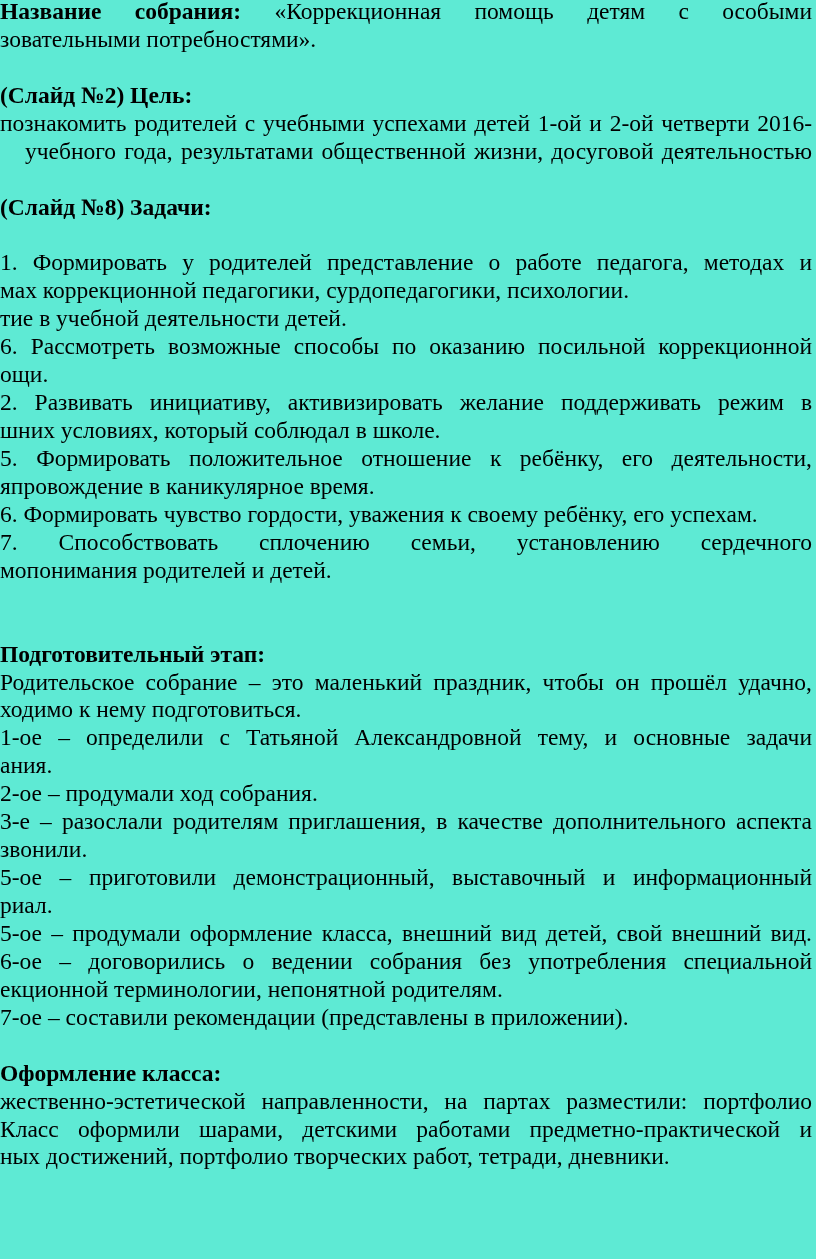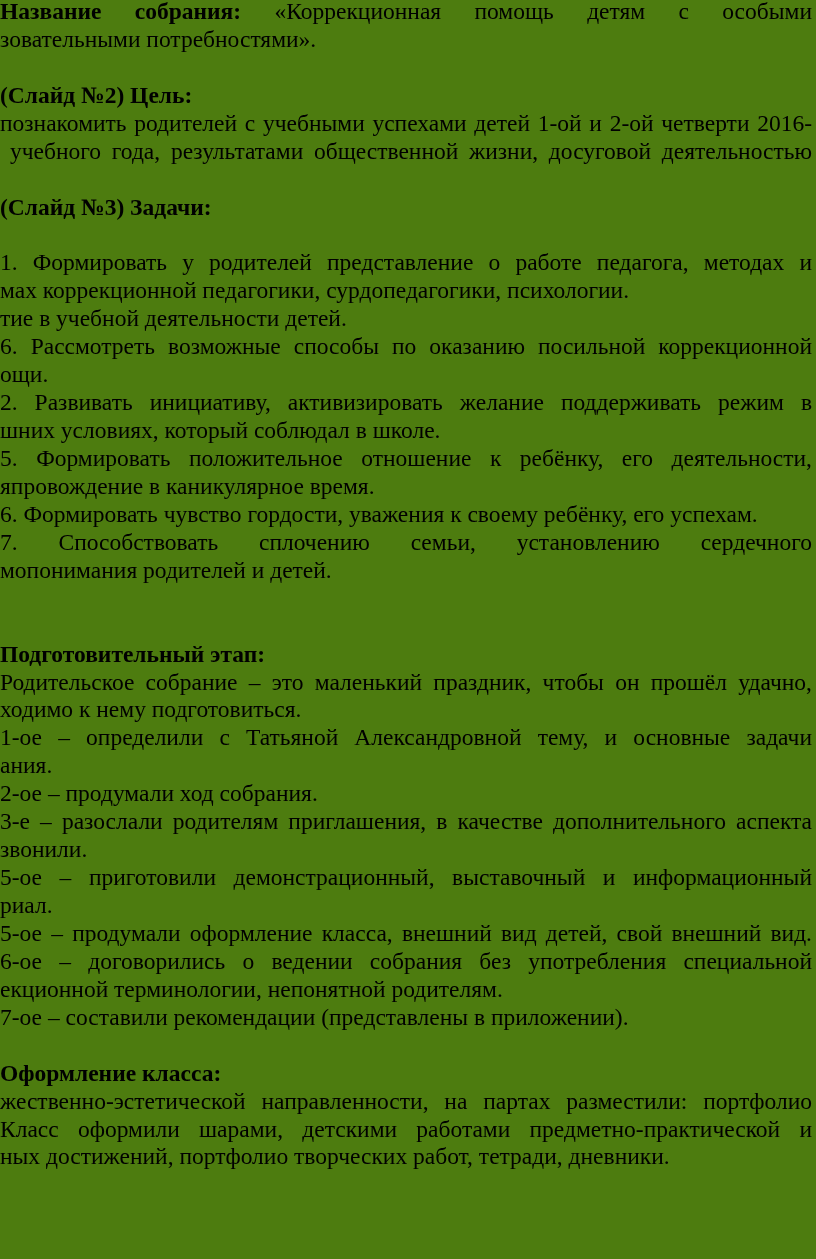--- a/index.html
+++ b/index.html
@@ -33,40 +33,40 @@
   .line.fit {
     text-align: justify;
     text-align-last: justify;
   }
   
   .line.natural {
     text-align: center;
     text-align-last: left;
   }
   .line.pad {
-    padding-left: 10px;
+    padding-left: 25px;
   }
   .line b {
     font-weight: bold;
   }
   .line.blank {  }
 </style>
 </head>
 <body>
 
-<div class="page" style="background: #4d7c0f; color: rgb(0, 0, 0); text-decoration: underline;">
+<div class="page" style="background: #5eead4; color: rgb(0, 0, 0); text-decoration: underline;">
   <div class="doc" id="doc">
       <div class="line fit"><b>Название собрания:</b> «Коррекционная помощь детям с особыми</div>
       <div class="line natural">зовательными потребностями».</div>
       <div class="line blank natural"></div>
       <div class="line natural"><b>(Слайд №2) Цель:</b></div>
       <div class="line fit">познакомить родителей с учебными успехами детей 1-ой и 2-ой четверти 2016-</div>
       <div class="line fit pad">учебного года, результатами общественной жизни, досуговой деятельностью</div>
       <div class="line blank natural"></div>
-      <div class="line natural"><b>(Слайд №3) Задачи:</b></div>
+      <div class="line natural"><b>(Слайд №8) Задачи:</b></div>
       <div class="line blank natural"></div>
       <div class="line fit">1. Формировать у родителей представление о работе педагога, методах и</div>
       <div class="line natural">мах коррекционной педагогики, сурдопедагогики, психологии.</div>
       <div class="line natural">тие в учебной деятельности детей.</div>
       <div class="line fit">6. Рассмотреть возможные способы по оказанию посильной коррекционной</div>
       <div class="line natural">ощи.</div>
       <div class="line fit">2. Развивать инициативу, активизировать желание поддерживать режим в</div>
       <div class="line natural">шних условиях, который соблюдал в школе.</div>
       <div class="line fit">5. Формировать положительное отношение к ребёнку, его деятельности,</div>
       <div class="line natural">япровождение в каникулярное время.</div>

